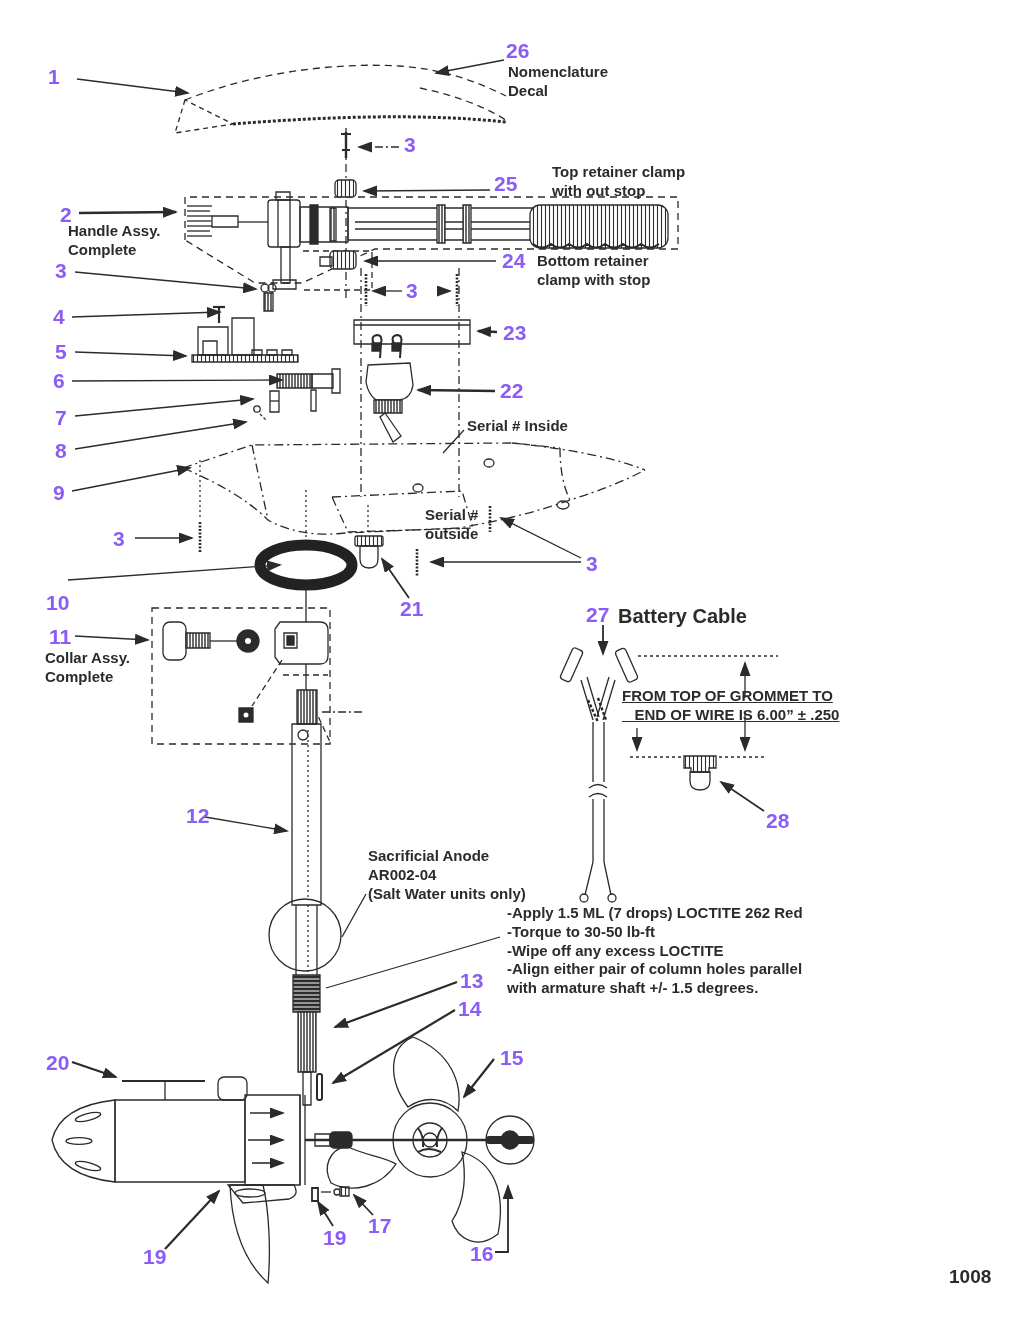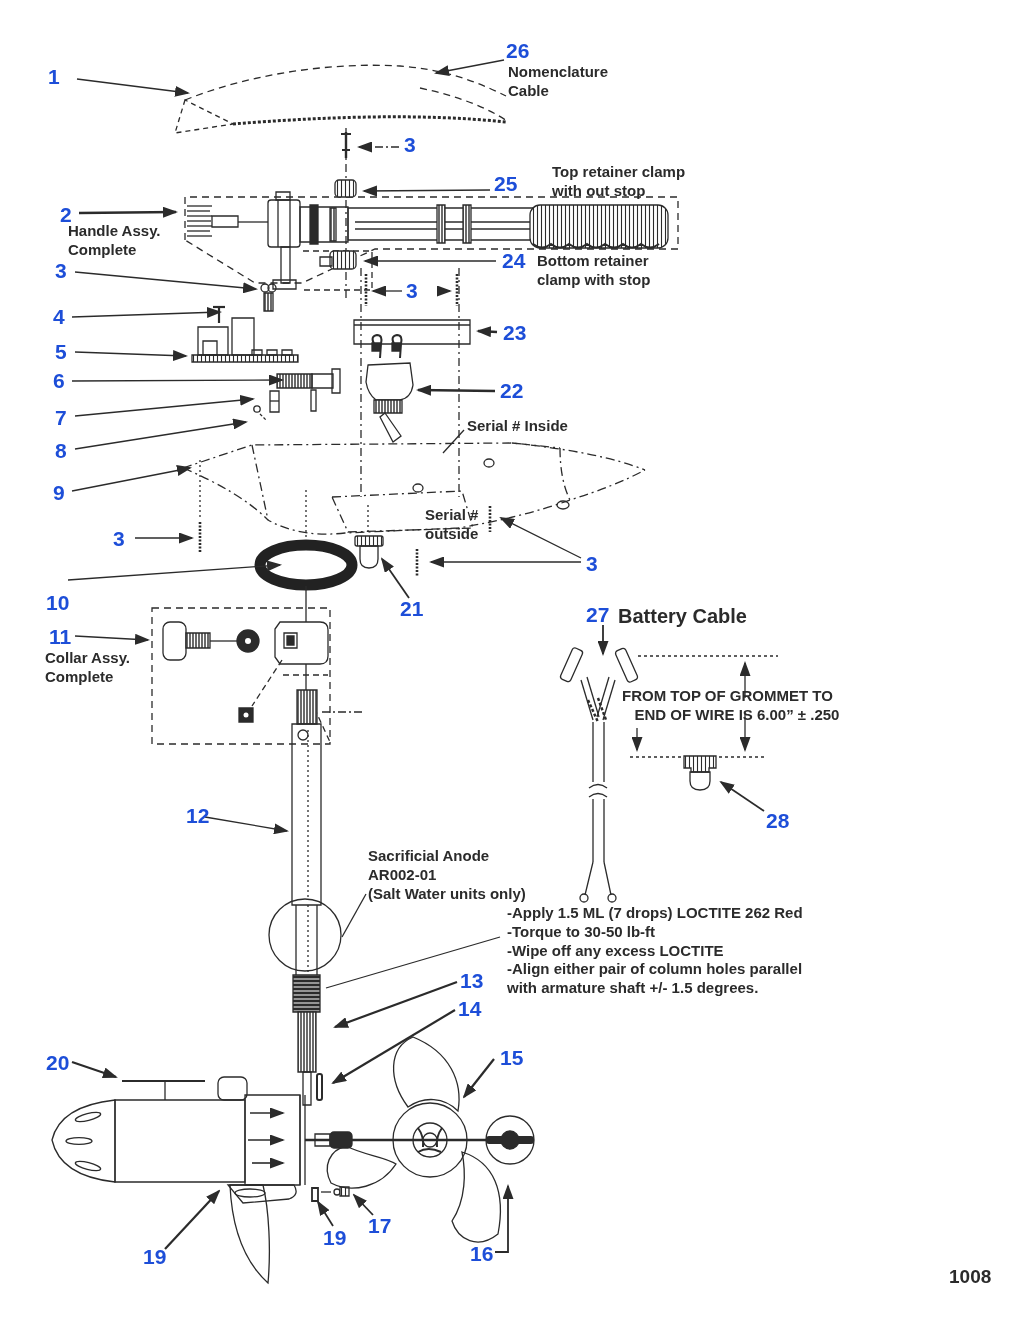--- a/index.html
+++ b/index.html
@@ -1,22 +1,22 @@
 <!DOCTYPE html>
 <html><head>
 <meta charset="utf-8">
 <style>
   html,body{margin:0;padding:0;background:#fff;}
   #stage{position:relative;width:1010px;height:1335px;background:#ffffff;overflow:hidden;
          font-family:"Liberation Sans",sans-serif;}
   #art{position:absolute;left:0;top:0;}
-  .num{position:absolute;font-weight:bold;font-size:21px;color:#1d4ed8;line-height:1;}
+  .num{position:absolute;font-weight:bold;font-size:21px;color:#8b5cf6;line-height:1;}
   .ann{position:absolute;font-weight:bold;font-size:15px;line-height:1.25;color:#2b2b2b;white-space:pre-line;}
   .big{font-size:20px;}
-  .pre{white-space:pre;}
+  .pre{white-space:pre;text-decoration:underline;}
   .pgnum{position:absolute;font-weight:bold;font-size:19px;color:#2b2b2b;margin-left:29px;}
   svg *{vector-effect:non-scaling-stroke;}
 </style>
 </head>
 <body>
 
 <div id="stage">
 
 <svg id="art" width="1010" height="1335" viewBox="0 0 1010 1335">
   <defs>
@@ -356,37 +356,37 @@
 <div class="num" style="left:400px;top:598px">21</div>
 <div class="num" style="left:500px;top:380px">22</div>
 <div class="num" style="left:503px;top:322px">23</div>
 <div class="num" style="left:502px;top:250px">24</div>
 <div class="num" style="left:494px;top:173px">25</div>
 <div class="num" style="left:506px;top:40px">26</div>
 <div class="num" style="left:586px;top:604px">27</div>
 <div class="num" style="left:766px;top:810px">28</div>
 
 <div class="ann" style="left:508px;top:63px">Nomenclature
-Cable</div>
+Decal</div>
 <div class="ann" style="left:68px;top:222px">Handle Assy.
 Complete</div>
 <div class="ann" style="left:552px;top:163px">Top retainer clamp
 with out stop</div>
 <div class="ann" style="left:537px;top:252px">Bottom retainer
 clamp with stop</div>
 <div class="ann" style="left:467px;top:417px">Serial # Inside</div>
 <div class="ann" style="left:425px;top:506px">Serial #
 outside</div>
 <div class="ann" style="left:45px;top:649px">Collar Assy.
 Complete</div>
 <div class="ann big" style="left:618px;top:604px">Battery Cable</div>
 <div class="ann pre" style="left:622px;top:687px">FROM TOP OF GROMMET TO
    END OF WIRE IS 6.00” ± .250</div>
 <div class="ann" style="left:368px;top:847px">Sacrificial Anode
-AR002-01
+AR002-04
 (Salt Water units only)</div>
 <div class="ann" style="left:507px;top:904px">-Apply 1.5 ML (7 drops) LOCTITE 262 Red
 -Torque to 30-50 lb-ft
 -Wipe off any excess LOCTITE
 -Align either pair of column holes parallel
  with armature shaft +/- 1.5 degrees.</div>
 <div class="pgnum" style="left:920px;top:1266px">1008</div>
 
 </div>
 

